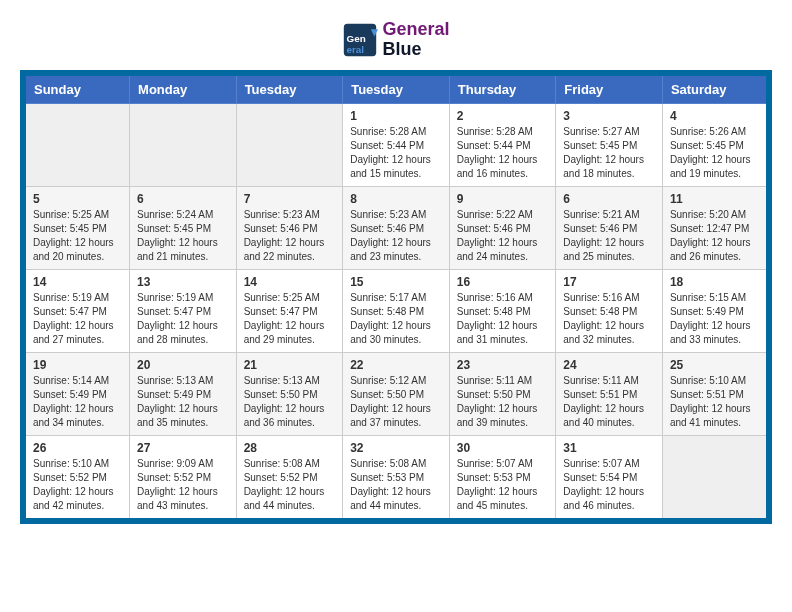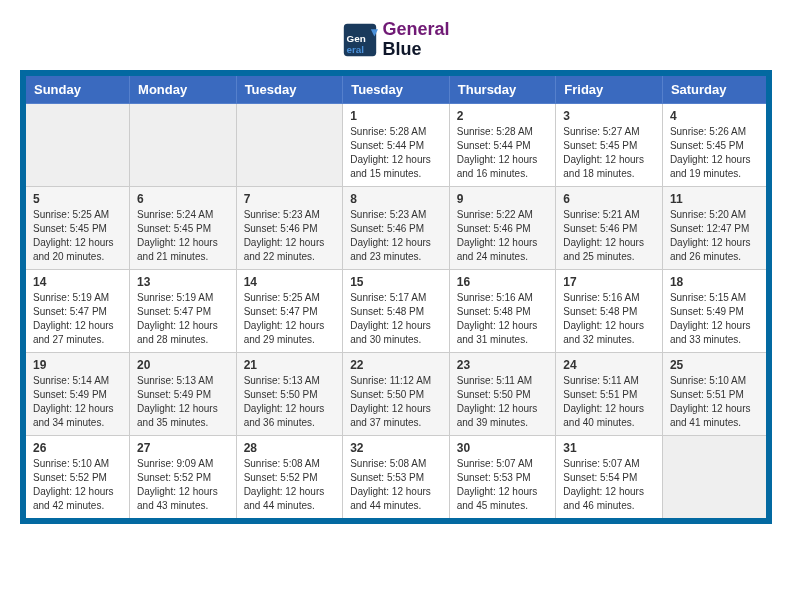--- a/index.html
+++ b/index.html
@@ -268,21 +268,21 @@
         </td>
         <td>
           <span class="day-number">21</span>
           <div class="day-info" style="white-space: pre-line;">Sunrise: 5:13 AM
 Sunset: 5:50 PM
 Daylight: 12 hours
 and 36 minutes.</div>
         </td>
         <td>
           <span class="day-number">22</span>
-          <div class="day-info" style="white-space: pre-line;">Sunrise: 11:12 AM
+          <div class="day-info" style="white-space: pre-line;">Sunrise: 5:12 AM
 Sunset: 5:50 PM
 Daylight: 12 hours
 and 37 minutes.</div>
         </td>
         <td>
           <span class="day-number">23</span>
           <div class="day-info" style="white-space: pre-line;">Sunrise: 5:11 AM
 Sunset: 5:50 PM
 Daylight: 12 hours
 and 39 minutes.</div>

